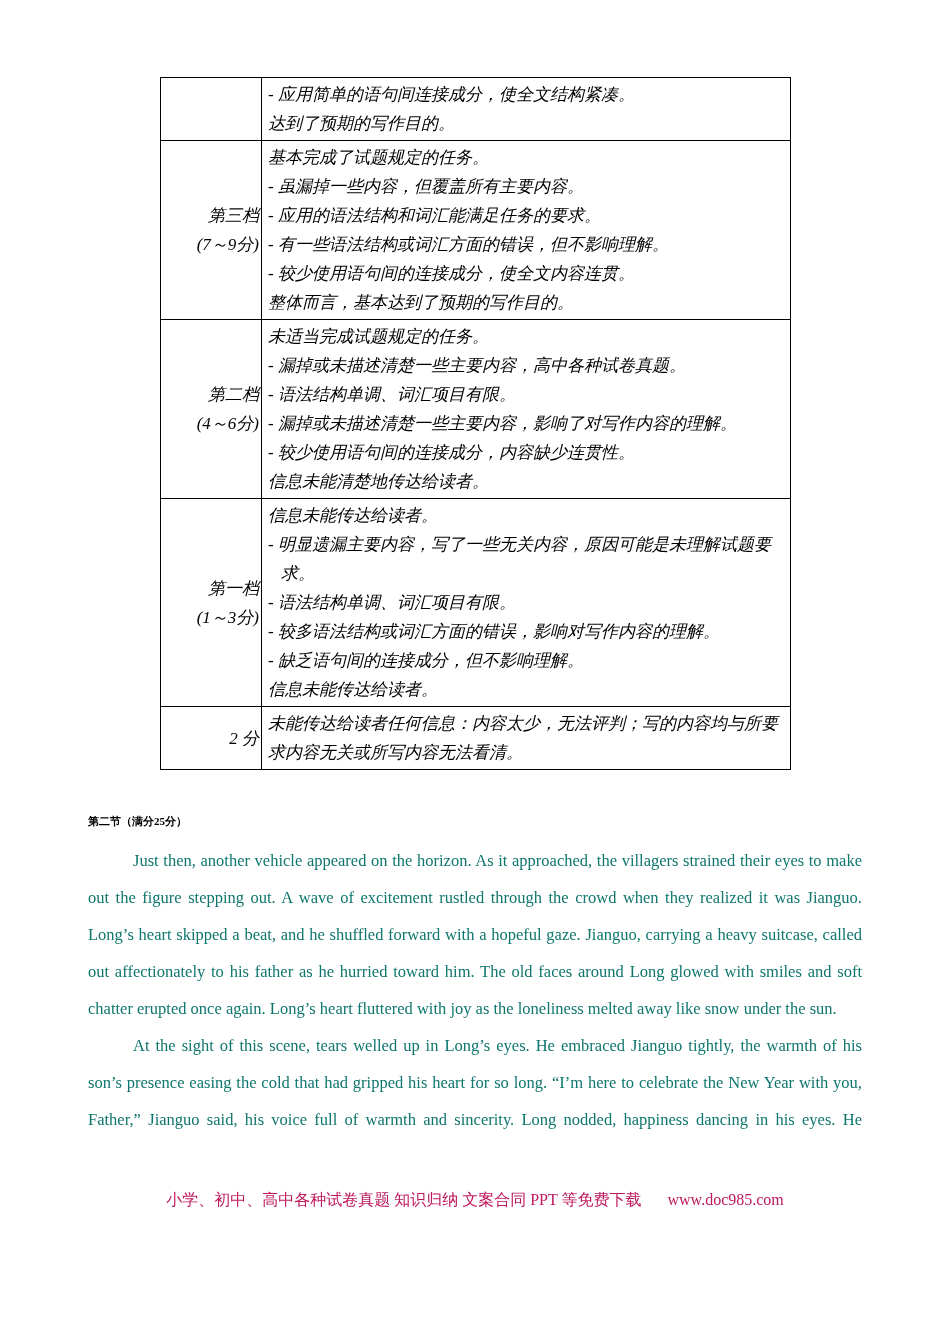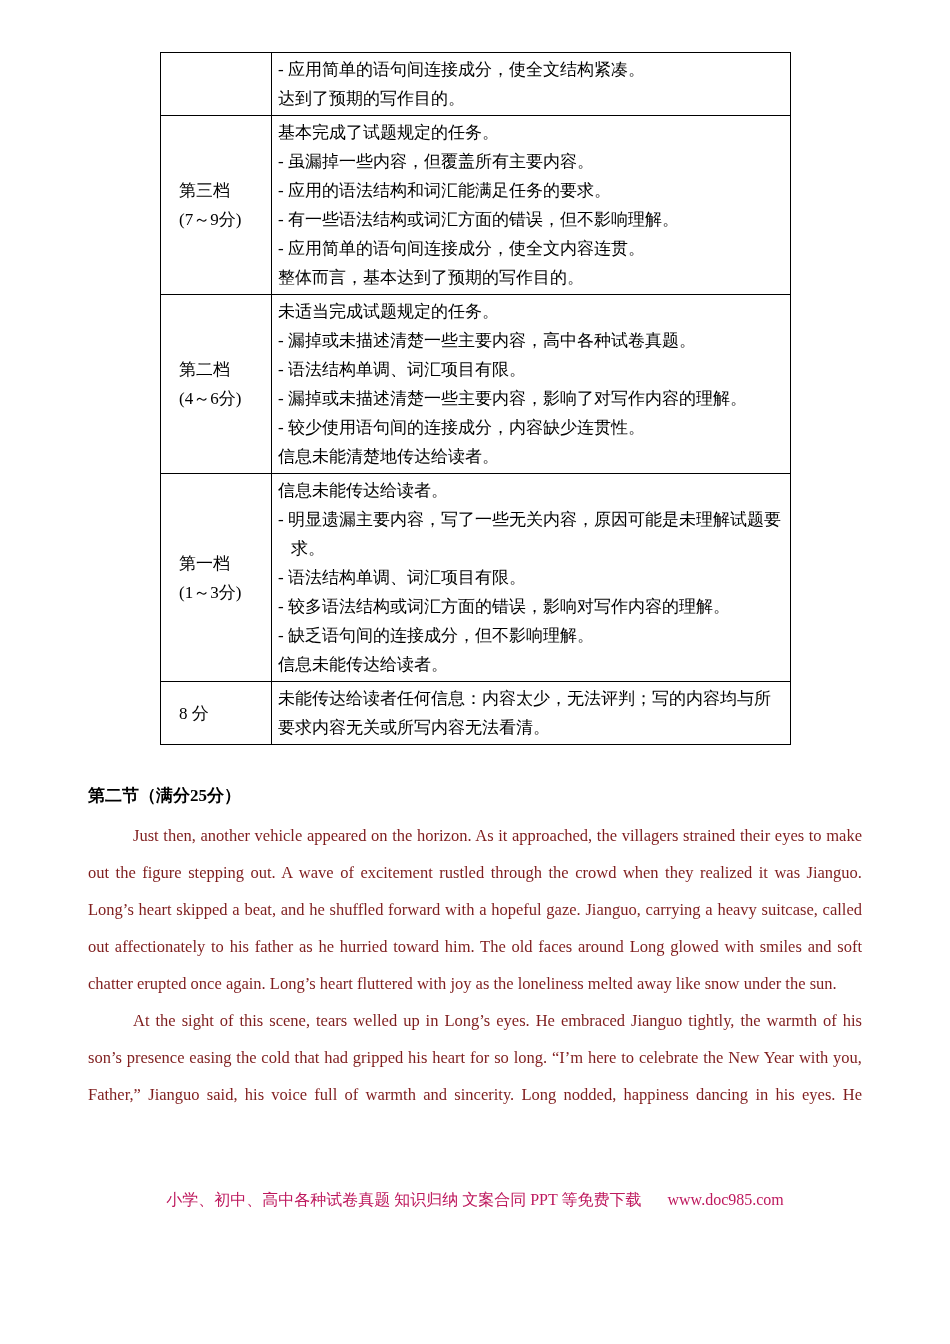--- a/index.html
+++ b/index.html
@@ -9,47 +9,48 @@
     height: 1344px;
     background: #ffffff;
     color: #000000;
     font-family: "Liberation Serif", "DejaVu Serif", serif;
     position: relative;
     overflow: hidden;
   }
 
   
   table.rubric {
-    margin: 52px 0 0 160px;
+    margin: 77px 0 0 160px;
     width: 631px;
     border-collapse: collapse;
     font-size: 17px;
     table-layout: fixed;
+    font-style: italic;
   }
   table.rubric td {
     border: 1px solid #000000;
     vertical-align: middle;
   }
   td.label-cell {
-    width: 111px;
-    text-align: left;
-    padding: 2px 18px;
+    width: 101px;
+    text-align: right;
+    padding: 2px 2px;
   }
   td.label-cell .label-line { line-height: 29px; }
   td.content-cell {
     padding: 2px 8px 2px 6px;
   }
   .crit-line { line-height: 29px; }
   .crit-line.hanging { padding-left: 13px; text-indent: -13px; }
 
   
   .section-heading {
     margin: 40px 88px 0 88px;
     font-weight: bold;
-    font-size: 17px;
+    font-size: 11px;
     line-height: 22px;
   }
   .section-subheading {
     margin: 16px 88px 0 88px;
     font-weight: bold;
     font-size: 17px;
     line-height: 22px;
   }
 
   
@@ -96,21 +97,21 @@
         <tr>
           <td class="label-cell">
             <div class="label-line">第三档</div>
             <div class="label-line">(7～9分)</div>
           </td>
           <td class="content-cell">
             <div class="crit-line">基本完成了试题规定的任务。</div>
             <div class="crit-line hanging">- 虽漏掉一些内容，但覆盖所有主要内容。</div>
             <div class="crit-line hanging">- 应用的语法结构和词汇能满足任务的要求。</div>
             <div class="crit-line hanging">- 有一些语法结构或词汇方面的错误，但不影响理解。</div>
-            <div class="crit-line hanging">- 应用简单的语句间连接成分，使全文内容连贯。</div>
+            <div class="crit-line hanging">- 较少使用语句间的连接成分，使全文内容连贯。</div>
             <div class="crit-line">整体而言，基本达到了预期的写作目的。</div>
           </td>
         </tr>
         <tr>
           <td class="label-cell">
             <div class="label-line">第二档</div>
             <div class="label-line">(4～6分)</div>
           </td>
           <td class="content-cell">
             <div class="crit-line">未适当完成试题规定的任务。</div>
@@ -130,33 +131,33 @@
             <div class="crit-line">信息未能传达给读者。</div>
             <div class="crit-line hanging">- 明显遗漏主要内容，写了一些无关内容，原因可能是未理解试题要求。</div>
             <div class="crit-line hanging">- 语法结构单调、词汇项目有限。</div>
             <div class="crit-line hanging">- 较多语法结构或词汇方面的错误，影响对写作内容的理解。</div>
             <div class="crit-line hanging">- 缺乏语句间的连接成分，但不影响理解。</div>
             <div class="crit-line">信息未能传达给读者。</div>
           </td>
         </tr>
         <tr>
           <td class="label-cell">
-            <div class="label-line">8 分</div>
+            <div class="label-line">2 分</div>
           </td>
           <td class="content-cell">
             <div class="crit-line">未能传达给读者任何信息：内容太少，无法评判；写的内容均与所要求内容无关或所写内容无法看清。</div>
           </td>
         </tr>
       </tbody>
   </table>
 
   <div class="section-heading">第二节（满分25分）</div>
 
 
-  <div class="essay" id="essay" style="color: #7f1d1d;">
+  <div class="essay" id="essay" style="color: #0f766e;">
       <p>Just then, another vehicle appeared on the horizon. As it approached, the villagers strained their eyes to make out the figure stepping out. A wave of excitement rustled through the crowd when they realized it was Jianguo. Long’s heart skipped a beat, and he shuffled forward with a hopeful gaze. Jianguo, carrying a heavy suitcase, called out affectionately to his father as he hurried toward him. The old faces around Long glowed with smiles and soft chatter erupted once again. Long’s heart fluttered with joy as the loneliness melted away like snow under the sun.</p>
       <p class="continues">At the sight of this scene, tears welled up in Long’s eyes. He embraced Jianguo tightly, the warmth of his son’s presence easing the cold that had gripped his heart for so long. “I’m here to celebrate the New Year with you, Father,” Jianguo said, his voice full of warmth and sincerity. Long nodded, happiness dancing in his eyes. He</p>
     </div>
 
   <div class="footer">
     <span class="footer-text">小学、初中、高中各种试卷真题  知识归纳  文案合同  PPT 等免费下载</span>
     <span class="footer-url">www.doc985.com</span>
   </div>
 
 </div>

